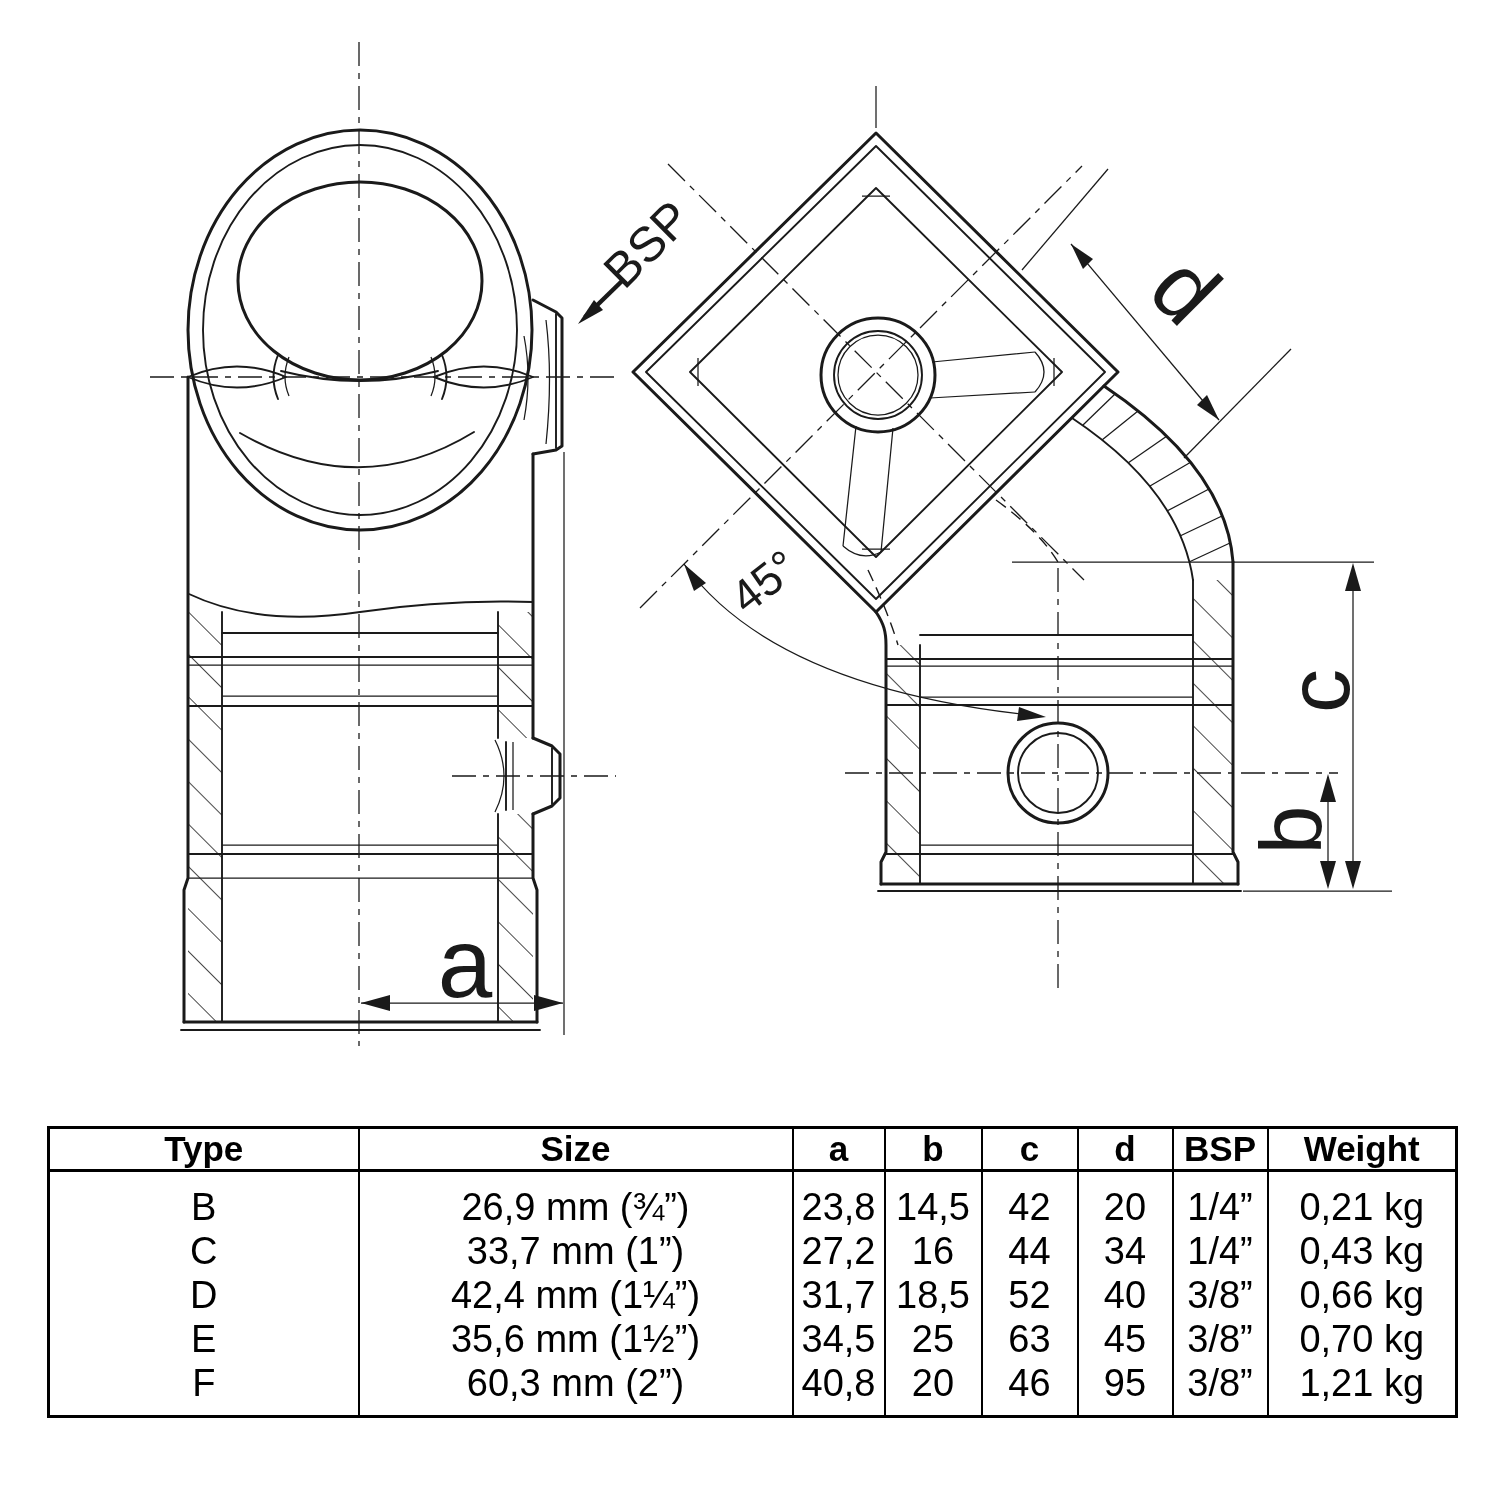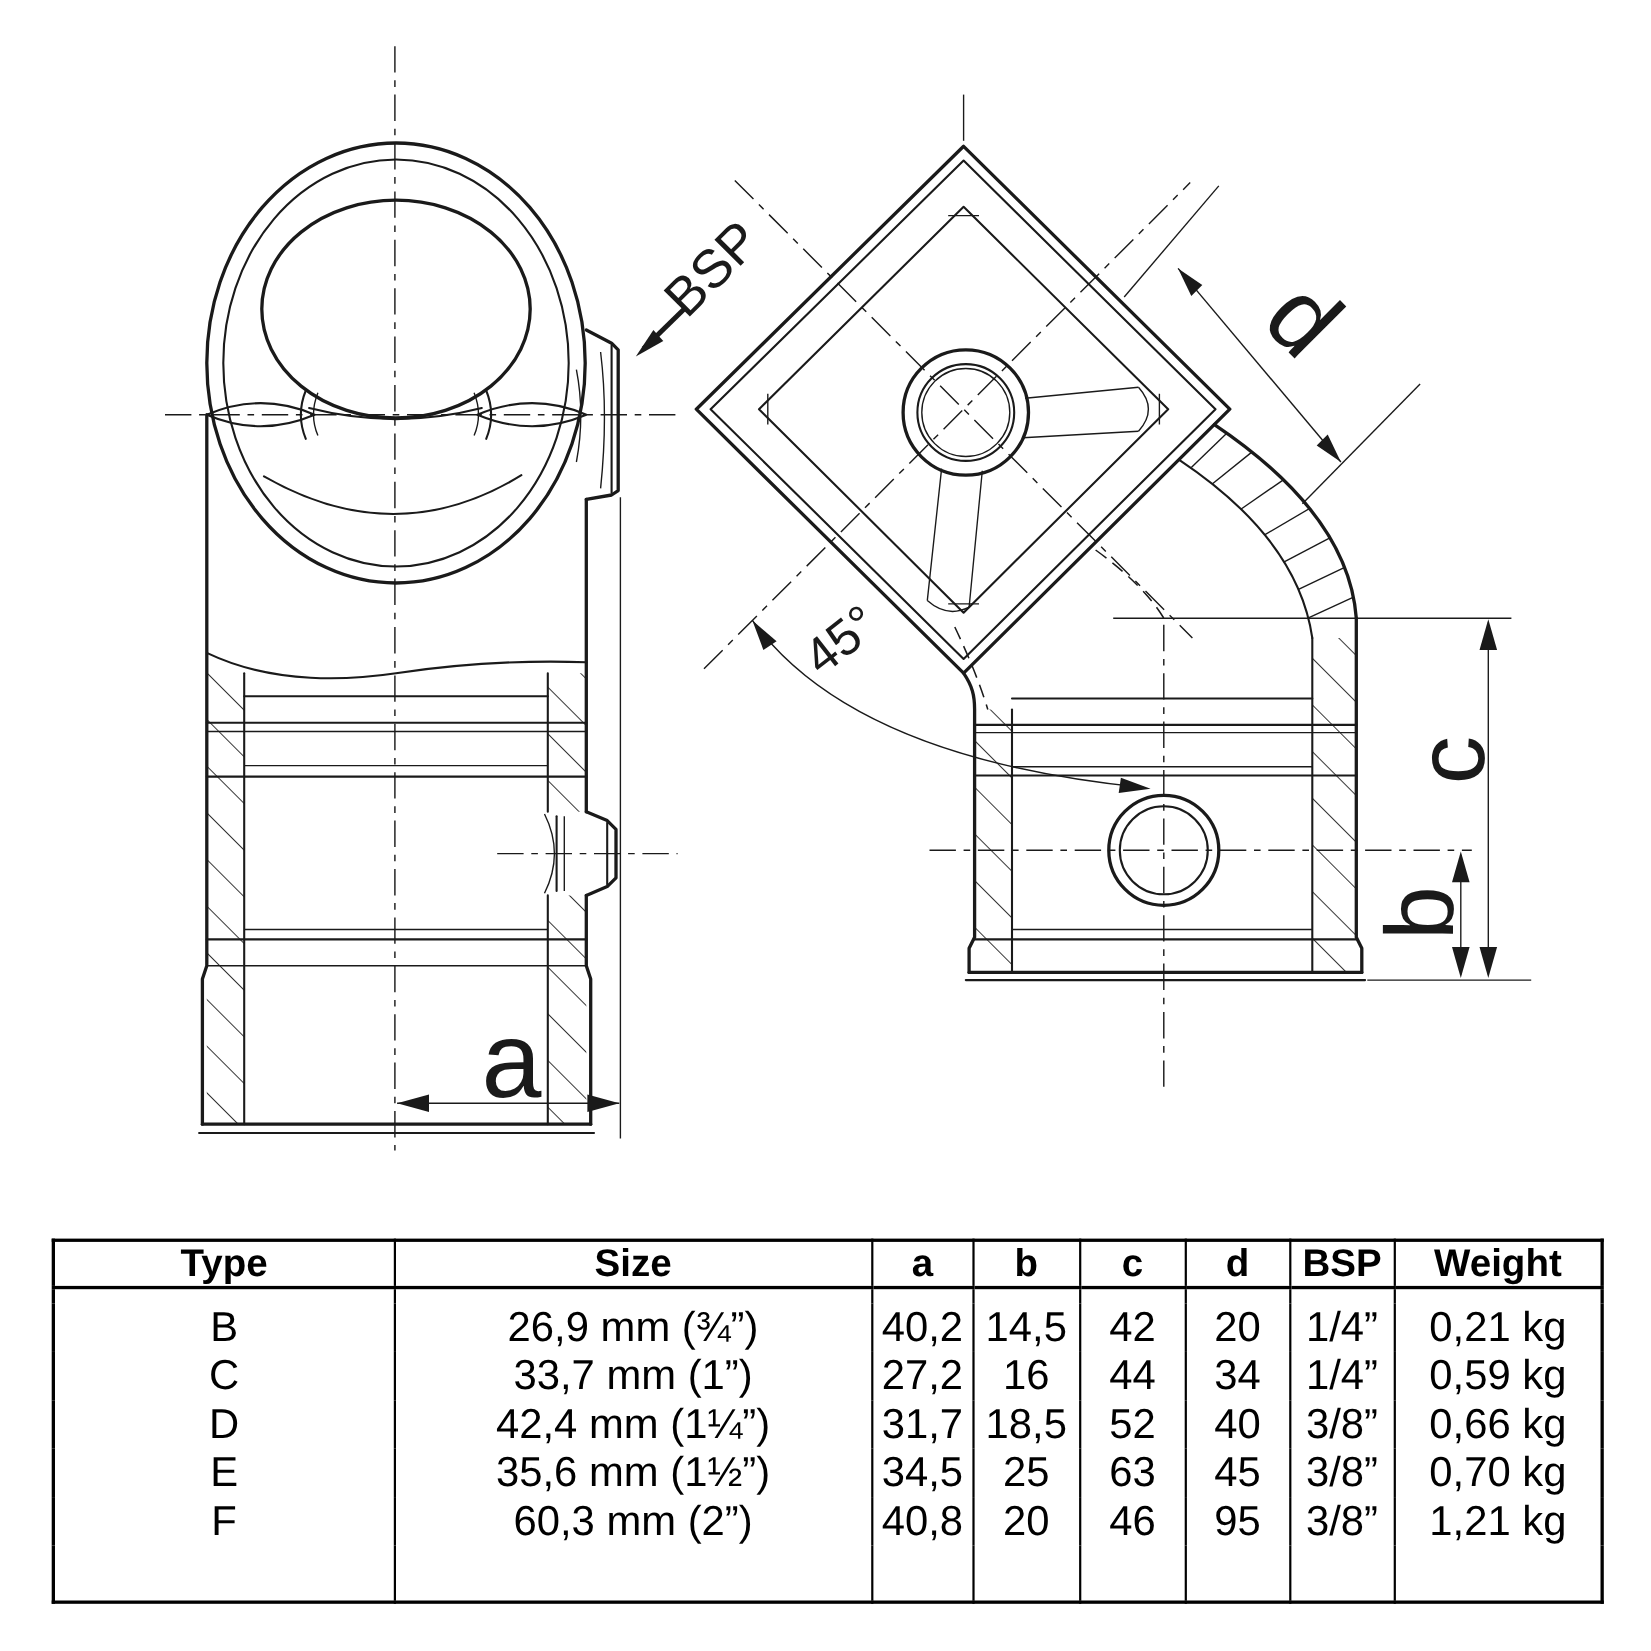--- a/index.html
+++ b/index.html
@@ -9,21 +9,21 @@
   .drawing{position:absolute;left:0;top:0;}
   .s1{stroke:#1a1a1a;stroke-width:3;fill:none;stroke-linecap:round;stroke-linejoin:round;}
   .s2{stroke:#1a1a1a;stroke-width:1.9;fill:none;stroke-linecap:round;stroke-linejoin:round;}
   .s3{stroke:#1a1a1a;stroke-width:1.25;fill:none;stroke-linecap:butt;}
   .cl{stroke:#1a1a1a;stroke-width:1.3;fill:none;stroke-dasharray:24 7 6 7;}
   .dsh{stroke:#1a1a1a;stroke-width:1.4;fill:none;stroke-dasharray:12 7;}
   .fillb{fill:#1a1a1a;stroke:none;}
   .ht{fill:url(#hatch);stroke:none;}
   .lbl{fill:#1a1a1a;stroke:none;font-family:"Liberation Sans","DejaVu Sans",sans-serif;}
   
-  .specs{position:absolute;left:47px;top:1126px;width:1408px;height:332px;
+  .specs{position:absolute;left:47px;top:1126px;width:1408px;height:292px;
          border-collapse:collapse;table-layout:fixed;background:#fff;
          border:3px solid #000;}
   .specs th,.specs td{border-left:2px solid #000;padding:0;text-align:center;
          vertical-align:middle;color:#000;overflow:hidden;white-space:nowrap;}
   .specs th:first-child,.specs td:first-child{border-left:none;}
   .specs thead th{height:40px;font-size:35px;font-weight:bold;border-bottom:3px solid #000;}
   .specs .datarow td{height:44px;font-size:38px;font-weight:normal;}
   .specs .spacer td{height:13px;}
   .specs .filler td{height:auto;}
 </style>
@@ -230,36 +230,36 @@
           <td></td>
           <td></td>
           <td></td>
           <td></td>
           <td></td>
           <td></td>
       </tr>
       <tr class="datarow">
         <td>B</td>
         <td>26,9 mm (¾”)</td>
-        <td>40,2</td>
+        <td>23,8</td>
         <td>14,5</td>
         <td>42</td>
         <td>20</td>
         <td>1/4”</td>
         <td>0,21 kg</td>
       </tr>
       <tr class="datarow">
         <td>C</td>
         <td>33,7 mm (1”)</td>
         <td>27,2</td>
         <td>16</td>
         <td>44</td>
         <td>34</td>
         <td>1/4”</td>
-        <td>0,59 kg</td>
+        <td>0,43 kg</td>
       </tr>
       <tr class="datarow">
         <td>D</td>
         <td>42,4 mm (1¼”)</td>
         <td>31,7</td>
         <td>18,5</td>
         <td>52</td>
         <td>40</td>
         <td>3/8”</td>
         <td>0,66 kg</td>

